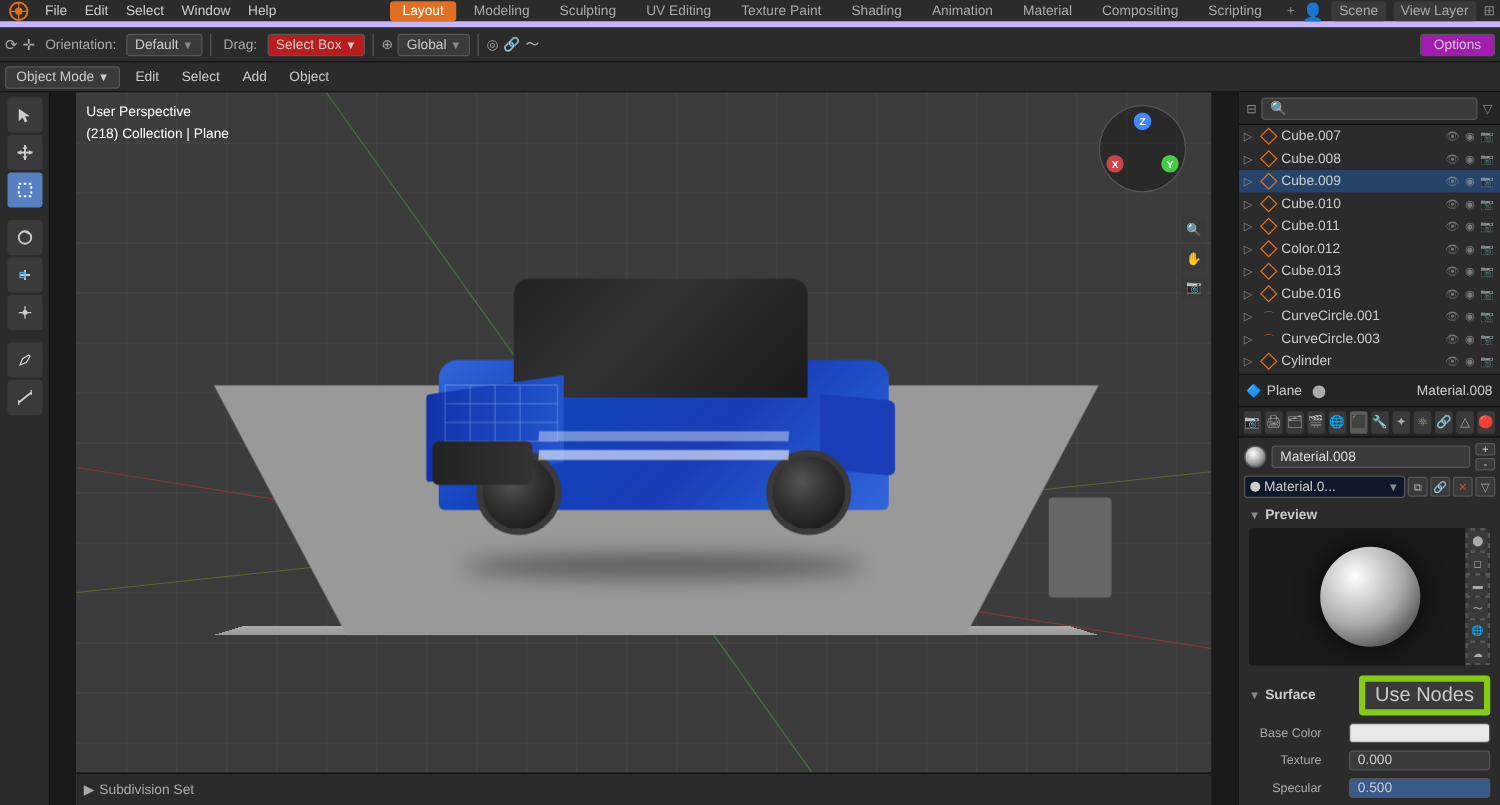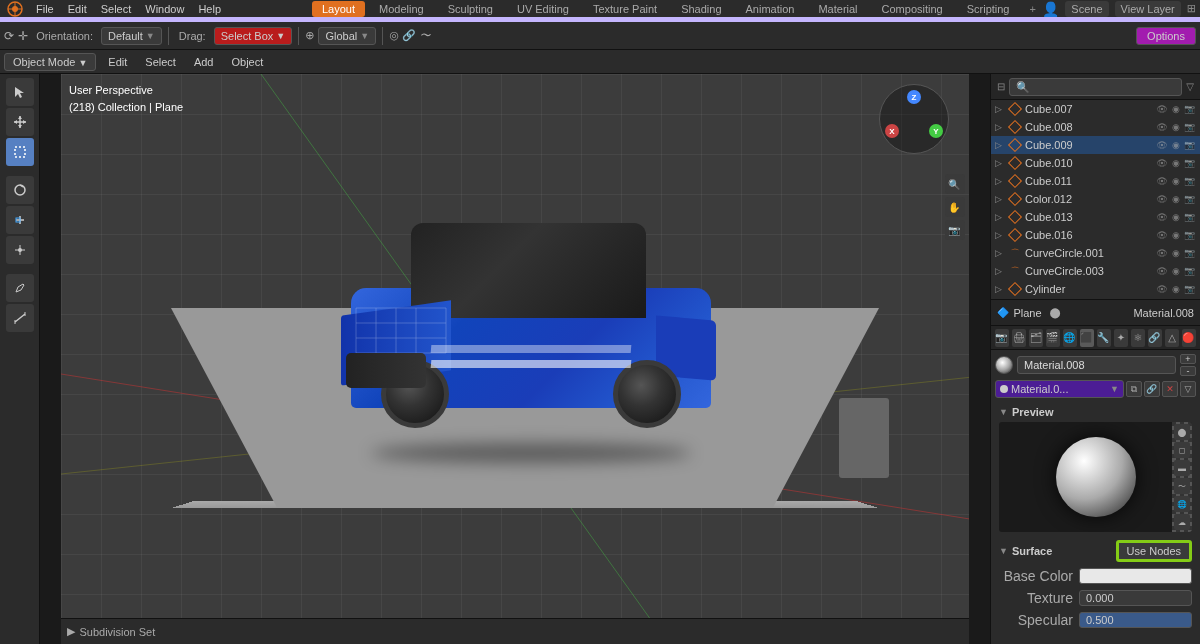--- a/index.html
+++ b/index.html
@@ -555,38 +555,38 @@
       font-size: 9px;
       color: #888;
     }
     .section-label {
       font-weight: bold;
     }
     .use-nodes-btn {
       margin-left: auto;
       padding: 2px 8px;
       background: #3a3a3a;
-      border: 3px solid #84cc16;
-      border-radius: 3px;
-      cursor: pointer;
-      color: #ccc;
-      font-size: 11px;
+      border: 5px solid #84cc16;
+      border-radius: 3px;
+      cursor: pointer;
+      color: #ccc;
+      font-size: 16px;
     }
     .prop-row {
       display: flex;
       align-items: center;
       height: 20px;
       margin-bottom: 2px;
     }
     .prop-label {
       width: 80px;
-      font-size: 14px;
+      font-size: 10px;
       color: #aaa;
       text-align: right;
-      padding-right: 6px;
+      padding-right: 22px;
     }
     .prop-value {
       flex: 1;
       height: 16px;
       background: #3a3a3a;
       border: 1px solid #555;
       border-radius: 3px;
       display: flex;
       align-items: center;
       padding: 0 6px;
@@ -631,21 +631,21 @@
     .mat-node-row {
       display: flex;
       align-items: center;
       gap: 2px;
       margin-bottom: 4px;
     }
     .mat-node-dd {
       display: flex;
       align-items: center;
       gap: 3px;
-      background: #4c1d95;
+      background: #0f172a;
       border: 1px solid #555;
       border-radius: 3px;
       padding: 2px 4px;
       flex: 1;
       font-size: 11px;
       color: #ccc;
     }
     .mat-node-dot {
       width: 8px;
       height: 8px;

